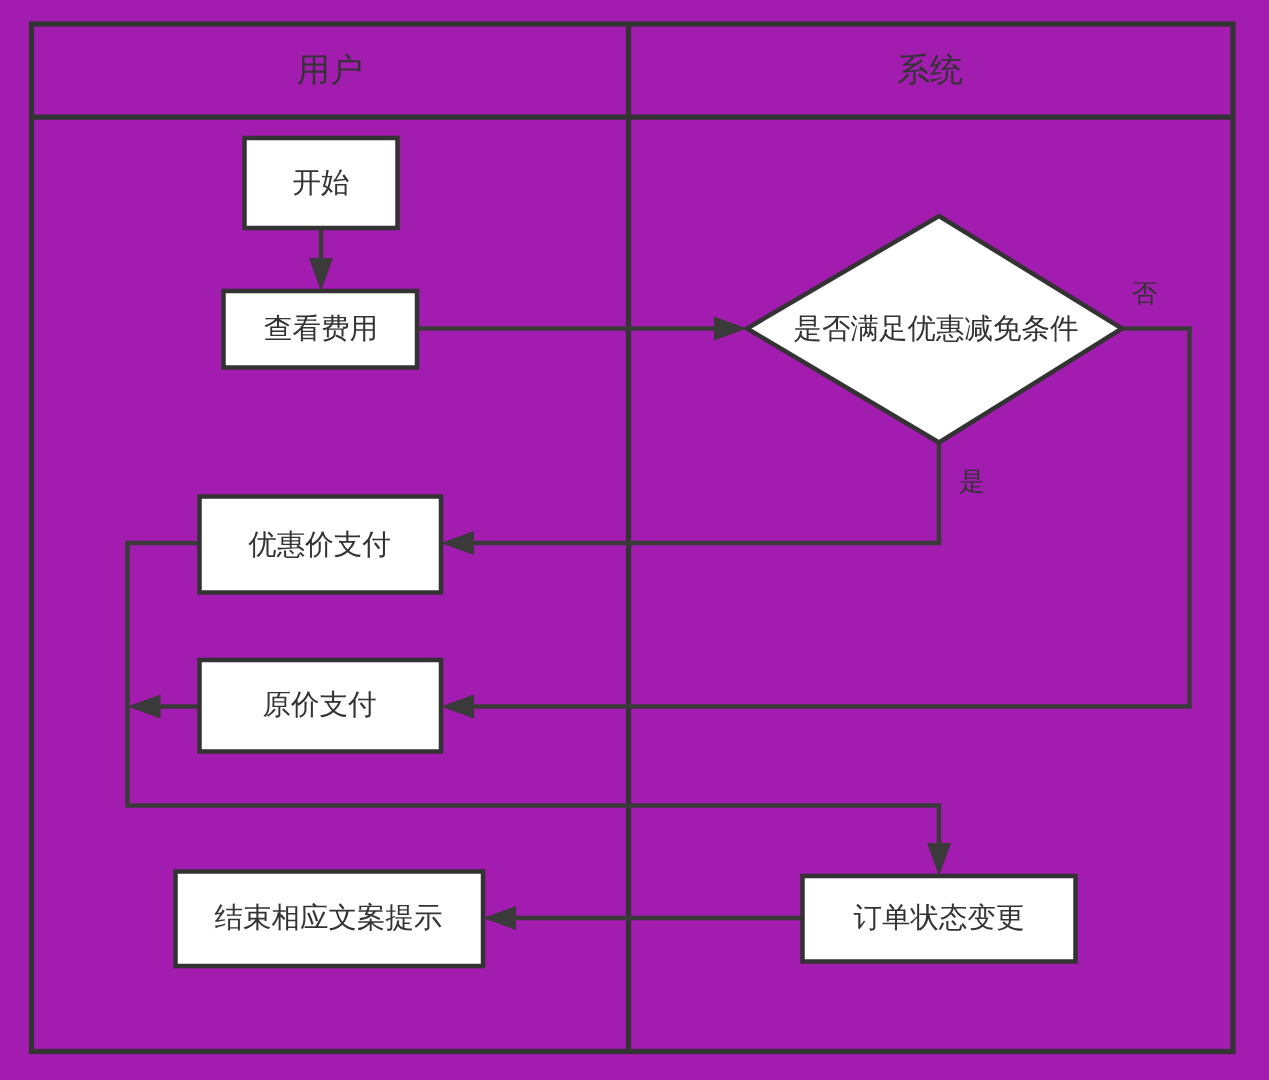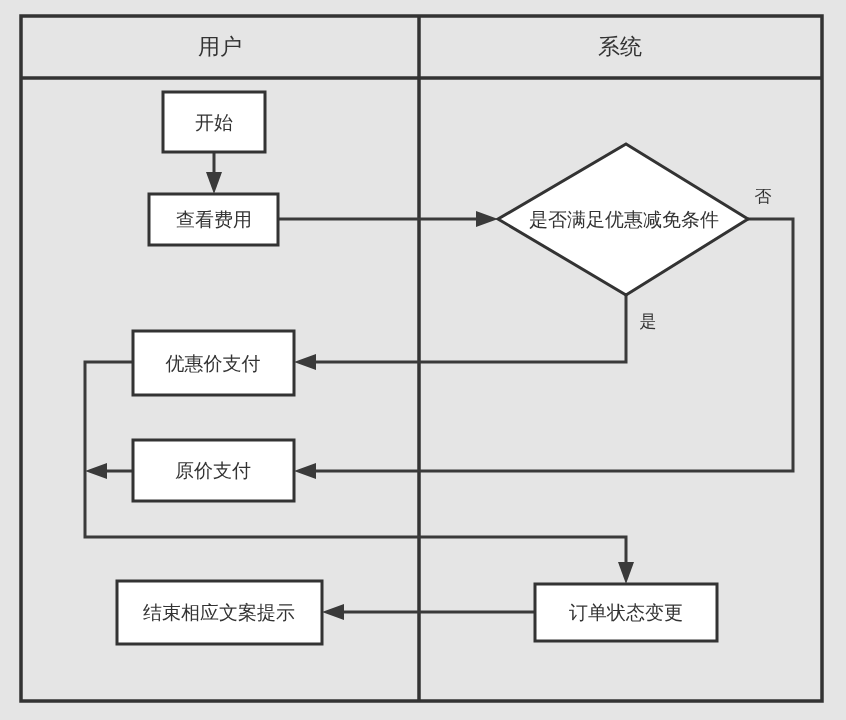--- a/index.html
+++ b/index.html
@@ -8,21 +8,21 @@
     padding: 0;
     background: #ffffff;
   }
   body {
     font-family: "DejaVu Sans", "Liberation Sans", sans-serif;
   }
   #canvas {
     position: relative;
     width: 846px;
     height: 720px;
-    background: #e5e5e5;
+    background: #a21caf;
     overflow: hidden;
   }
   #flow-svg {
     position: absolute;
     top: 0;
     left: 0;
     width: 846px;
     height: 720px;
   }
   .node-text {

